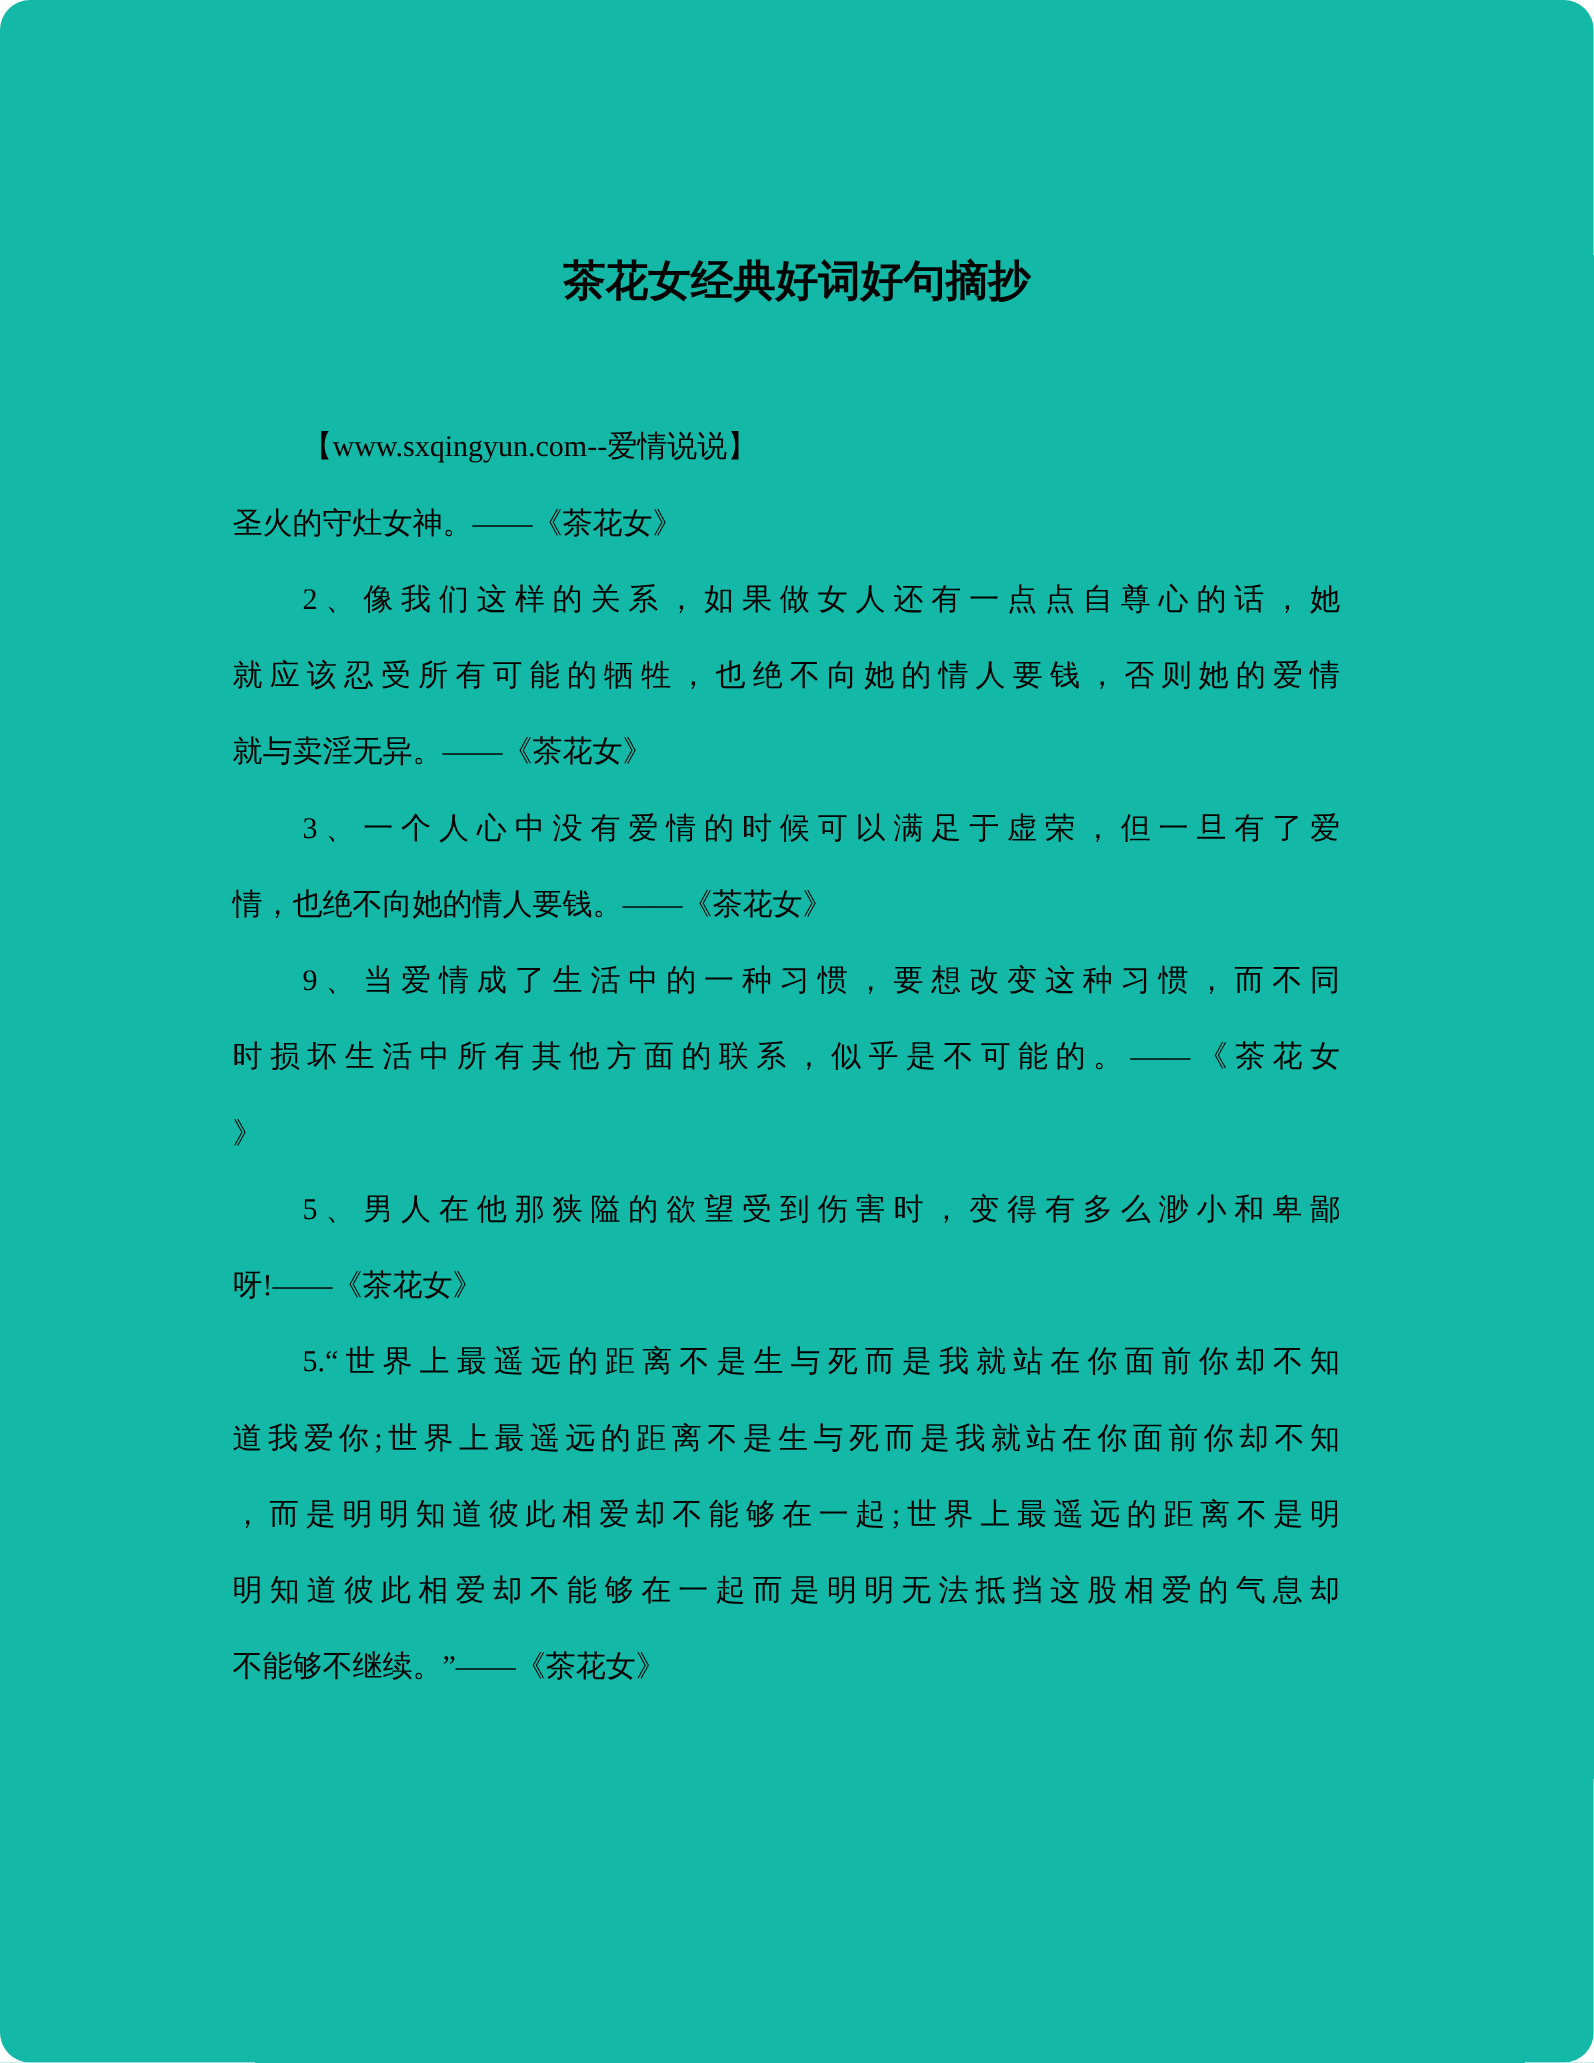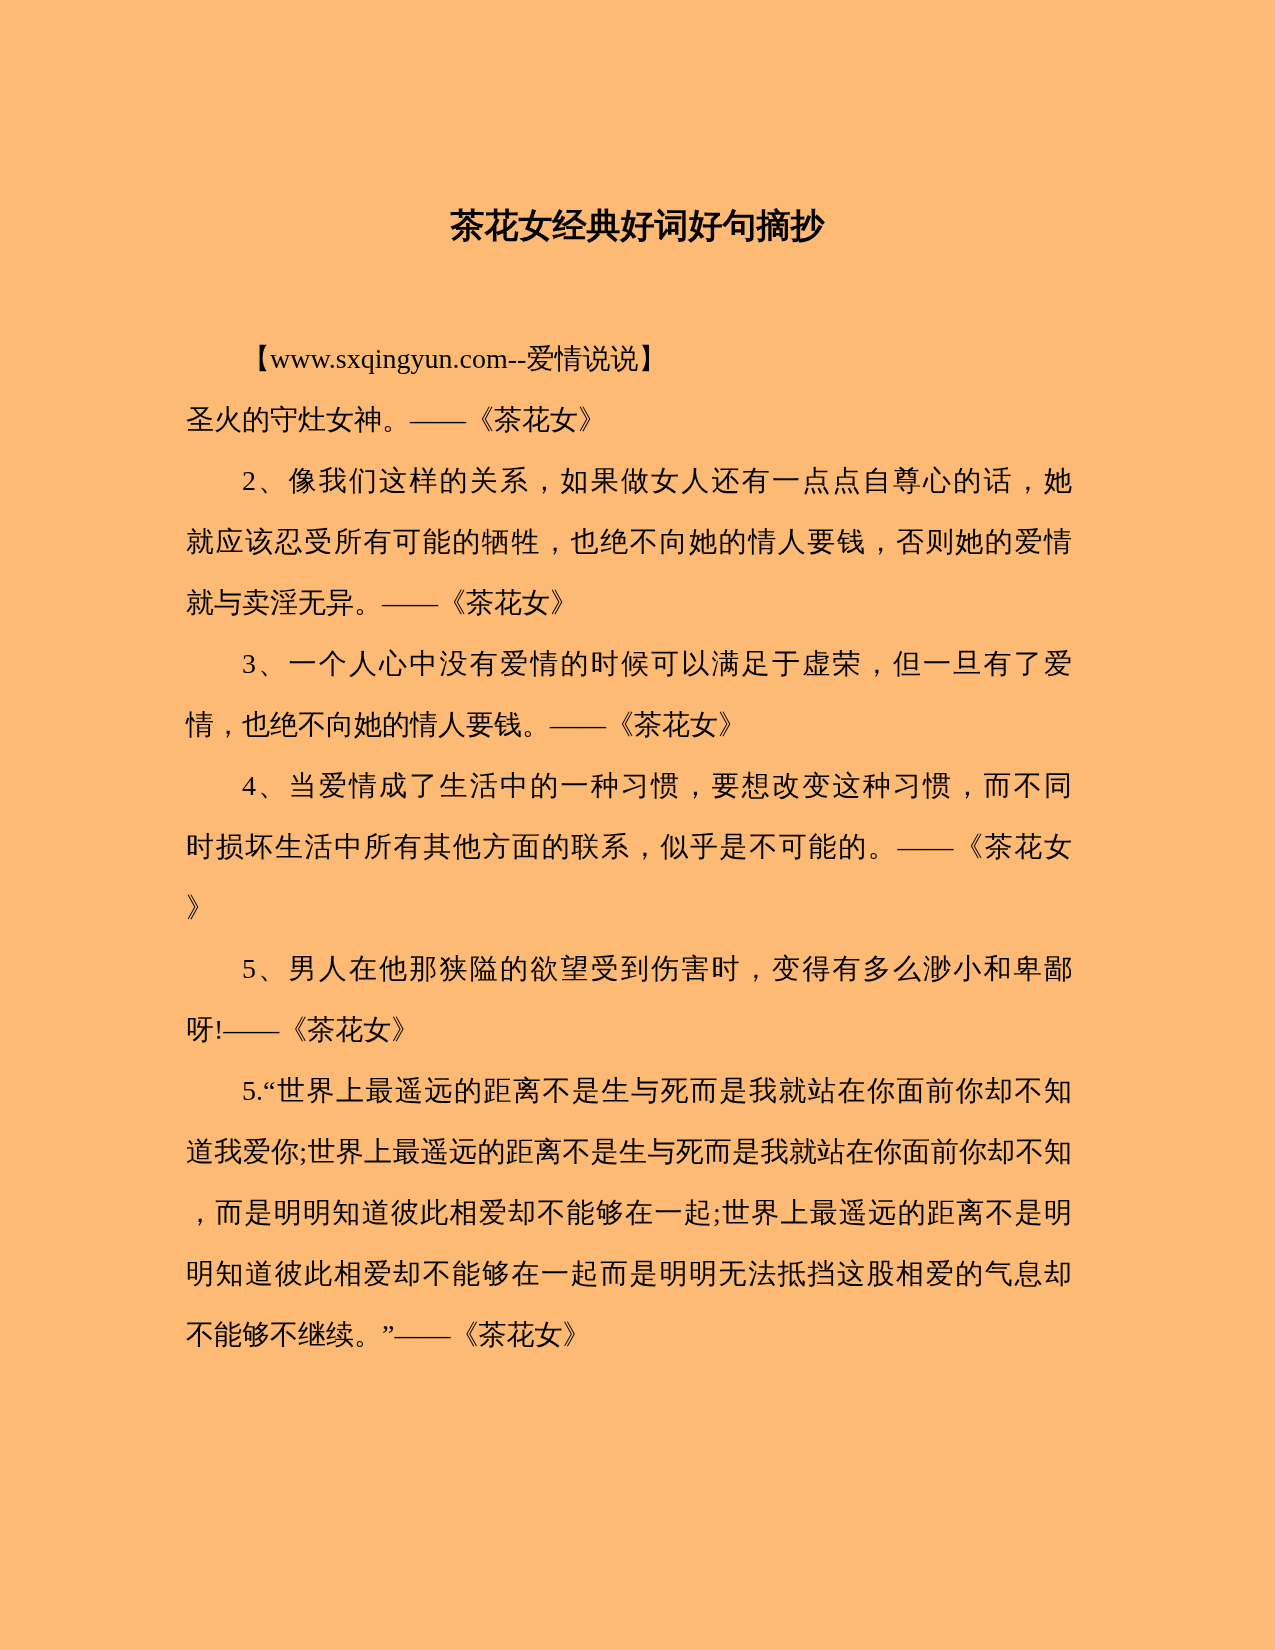--- a/index.html
+++ b/index.html
@@ -4,40 +4,41 @@
 <style>
   html, body {
     margin: 0;
     padding: 0;
     background: #ffffff;
   }
   .page {
     position: relative;
     width: 1275px;
     height: 1650px;
-    background: #fdba74;
+    background: #14b8a6;
     color: #000000;
     overflow: hidden;
+    border-radius: 24px;
   }
   .doc-title {
     margin: 0;
     padding-top: 204px;
     text-align: center;
     font-family: "Liberation Sans", "DejaVu Sans", sans-serif;
     font-weight: bold;
     font-size: 34px;
     line-height: 42px;
     color: #000000;
   }
   .textblock {
     margin-top: 82px;
     margin-left: 186px;
     width: 886px;
     font-family: "Liberation Serif", "DejaVu Serif", serif;
-    font-size: 28px;
+    font-size: 24px;
     line-height: 61px;
     color: #000000;
   }
   .para { margin: 0; padding: 0; }
   .ln {
     width: 886px;
     height: 61px;
     overflow: visible;
     white-space: nowrap;
   }
@@ -72,21 +73,21 @@
       <div class="ln fill">就应该忍受所有可能的牺牲，也绝不向她的情人要钱，否则她的爱情</div>
       <div class="ln">就与卖淫无异。——《茶花女》</div>
     </div>
 
     <div class="para">
       <div class="ln indent fill">3、一个人心中没有爱情的时候可以满足于虚荣，但一旦有了爱</div>
       <div class="ln">情，也绝不向她的情人要钱。——《茶花女》</div>
     </div>
 
     <div class="para">
-      <div class="ln indent fill">4、当爱情成了生活中的一种习惯，要想改变这种习惯，而不同</div>
+      <div class="ln indent fill">9、当爱情成了生活中的一种习惯，要想改变这种习惯，而不同</div>
       <div class="ln fill">时损坏生活中所有其他方面的联系，似乎是不可能的。——《茶花女</div>
       <div class="ln">》</div>
     </div>
 
     <div class="para">
       <div class="ln indent fill">5、男人在他那狭隘的欲望受到伤害时，变得有多么渺小和卑鄙</div>
       <div class="ln">呀!——《茶花女》</div>
     </div>
 
     <div class="para">

